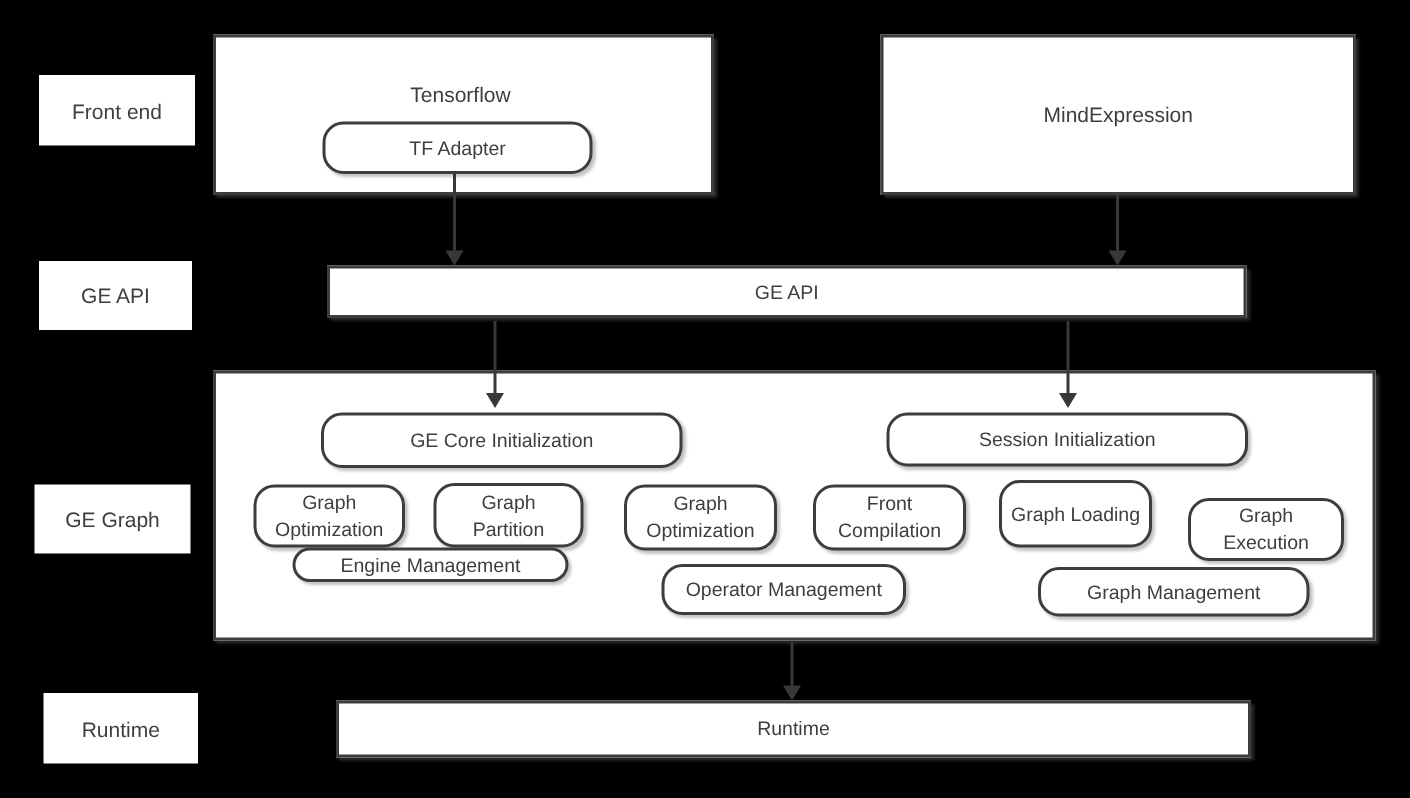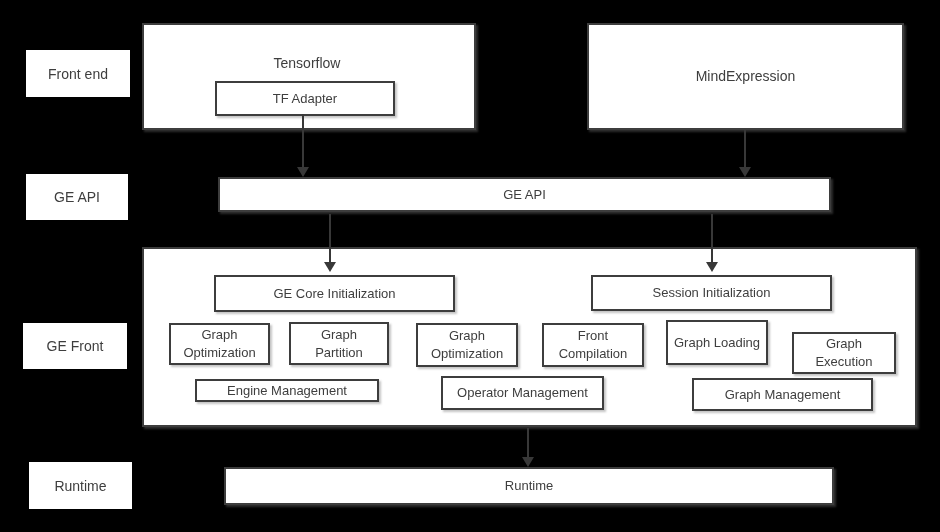--- a/index.html
+++ b/index.html
@@ -19,21 +19,21 @@
   .label-box{
     position:absolute;background:var(--box-fill);display:flex;
     align-items:center;justify-content:center;font-size:14px;color:var(--text);
   }
   .box{
     position:absolute;background:var(--box-fill);border:2px solid var(--border);
     display:flex;align-items:center;justify-content:center;text-align:center;
     font-size:13px;color:var(--text);line-height:1.35;
     box-shadow:2px 2px 2px rgba(128,128,128,0.35);
   }
-  .box.on-white{box-shadow:2px 2px 2px rgba(60,60,60,0.3);}
+  .box.on-white{box-shadow:2px 2px 2px rgba(60,60,60,0.3);border-radius:14px;}
   .container-box{
     position:absolute;background:var(--box-fill);border:2px solid var(--border);
     box-shadow:2px 2px 2px rgba(128,128,128,0.35);
   }
   .box-title{
     position:absolute;left:0;right:4px;top:30px;text-align:center;
     font-size:14px;color:var(--text);
   }
   .arrow{position:absolute;width:12px;}
   .arrow .arrow-line{
@@ -46,21 +46,21 @@
   }
   .pad-wrap{padding:0 6px;}
 </style>
 </head>
 <body>
 
 <div id="stage">
 
   <div class="label-box" style="left:26px;top:50px;width:104px;height:47px;">Front end</div>
   <div class="label-box" style="left:26px;top:174px;width:102px;height:46px;">GE API</div>
-  <div class="label-box" style="left:23px;top:323px;width:104px;height:46px;">GE Front</div>
+  <div class="label-box" style="left:23px;top:323px;width:104px;height:46px;">GE Graph</div>
   <div class="label-box" style="left:29px;top:462px;width:103px;height:47px;">Runtime</div>
 
   <div class="container-box" style="left:142px;top:23px;width:334px;height:107px;">
     <div class="box-title">Tensorflow</div>
     <div class="box on-white" style="left:71px;top:56px;width:180px;height:35px;">TF Adapter</div>
   </div>
 
   <div class="box" style="left:587px;top:23px;width:317px;height:107px;font-size:14px;">MindExpression</div>
 
   <div class="box" style="left:218px;top:177px;width:613px;height:35px;">GE API</div>
@@ -70,21 +70,21 @@
     <div class="box on-white" style="left:70px;top:26px;width:241px;height:37px;">GE Core Initialization</div>
     <div class="box on-white" style="left:447px;top:26px;width:241px;height:36px;">Session Initialization</div>
 
     <div class="box on-white pad-wrap" style="left:25px;top:74px;width:101px;height:42px;">Graph Optimization</div>
     <div class="box on-white pad-wrap" style="left:145px;top:73px;width:100px;height:43px;">Graph Partition</div>
     <div class="box on-white pad-wrap" style="left:272px;top:74px;width:102px;height:44px;">Graph Optimization</div>
     <div class="box on-white pad-wrap" style="left:398px;top:74px;width:102px;height:44px;">Front Compilation</div>
     <div class="box on-white pad-wrap" style="left:522px;top:71px;width:102px;height:45px;">Graph Loading</div>
     <div class="box on-white pad-wrap" style="left:648px;top:70px;width:104px;height:42px;margin-top:13px;">Graph Execution</div>
 
-    <div class="box on-white" style="left:51px;top:130px;width:184px;height:23px;">Engine Management</div>
+    <div class="box on-white" style="left:51px;top:116px;width:184px;height:23px;">Engine Management</div>
     <div class="box on-white" style="left:297px;top:127px;width:163px;height:34px;">Operator Management</div>
     <div class="box on-white" style="left:548px;top:129px;width:181px;height:33px;">Graph Management</div>
   </div>
 
   <div class="box" style="left:224px;top:467px;width:610px;height:38px;">Runtime</div>
 
   <div class="arrow" style="left:297px;top:114px;height:63px;">
     <div class="arrow-line" style="height:53px;"></div>
       <div class="arrow-head"></div>
   </div>

